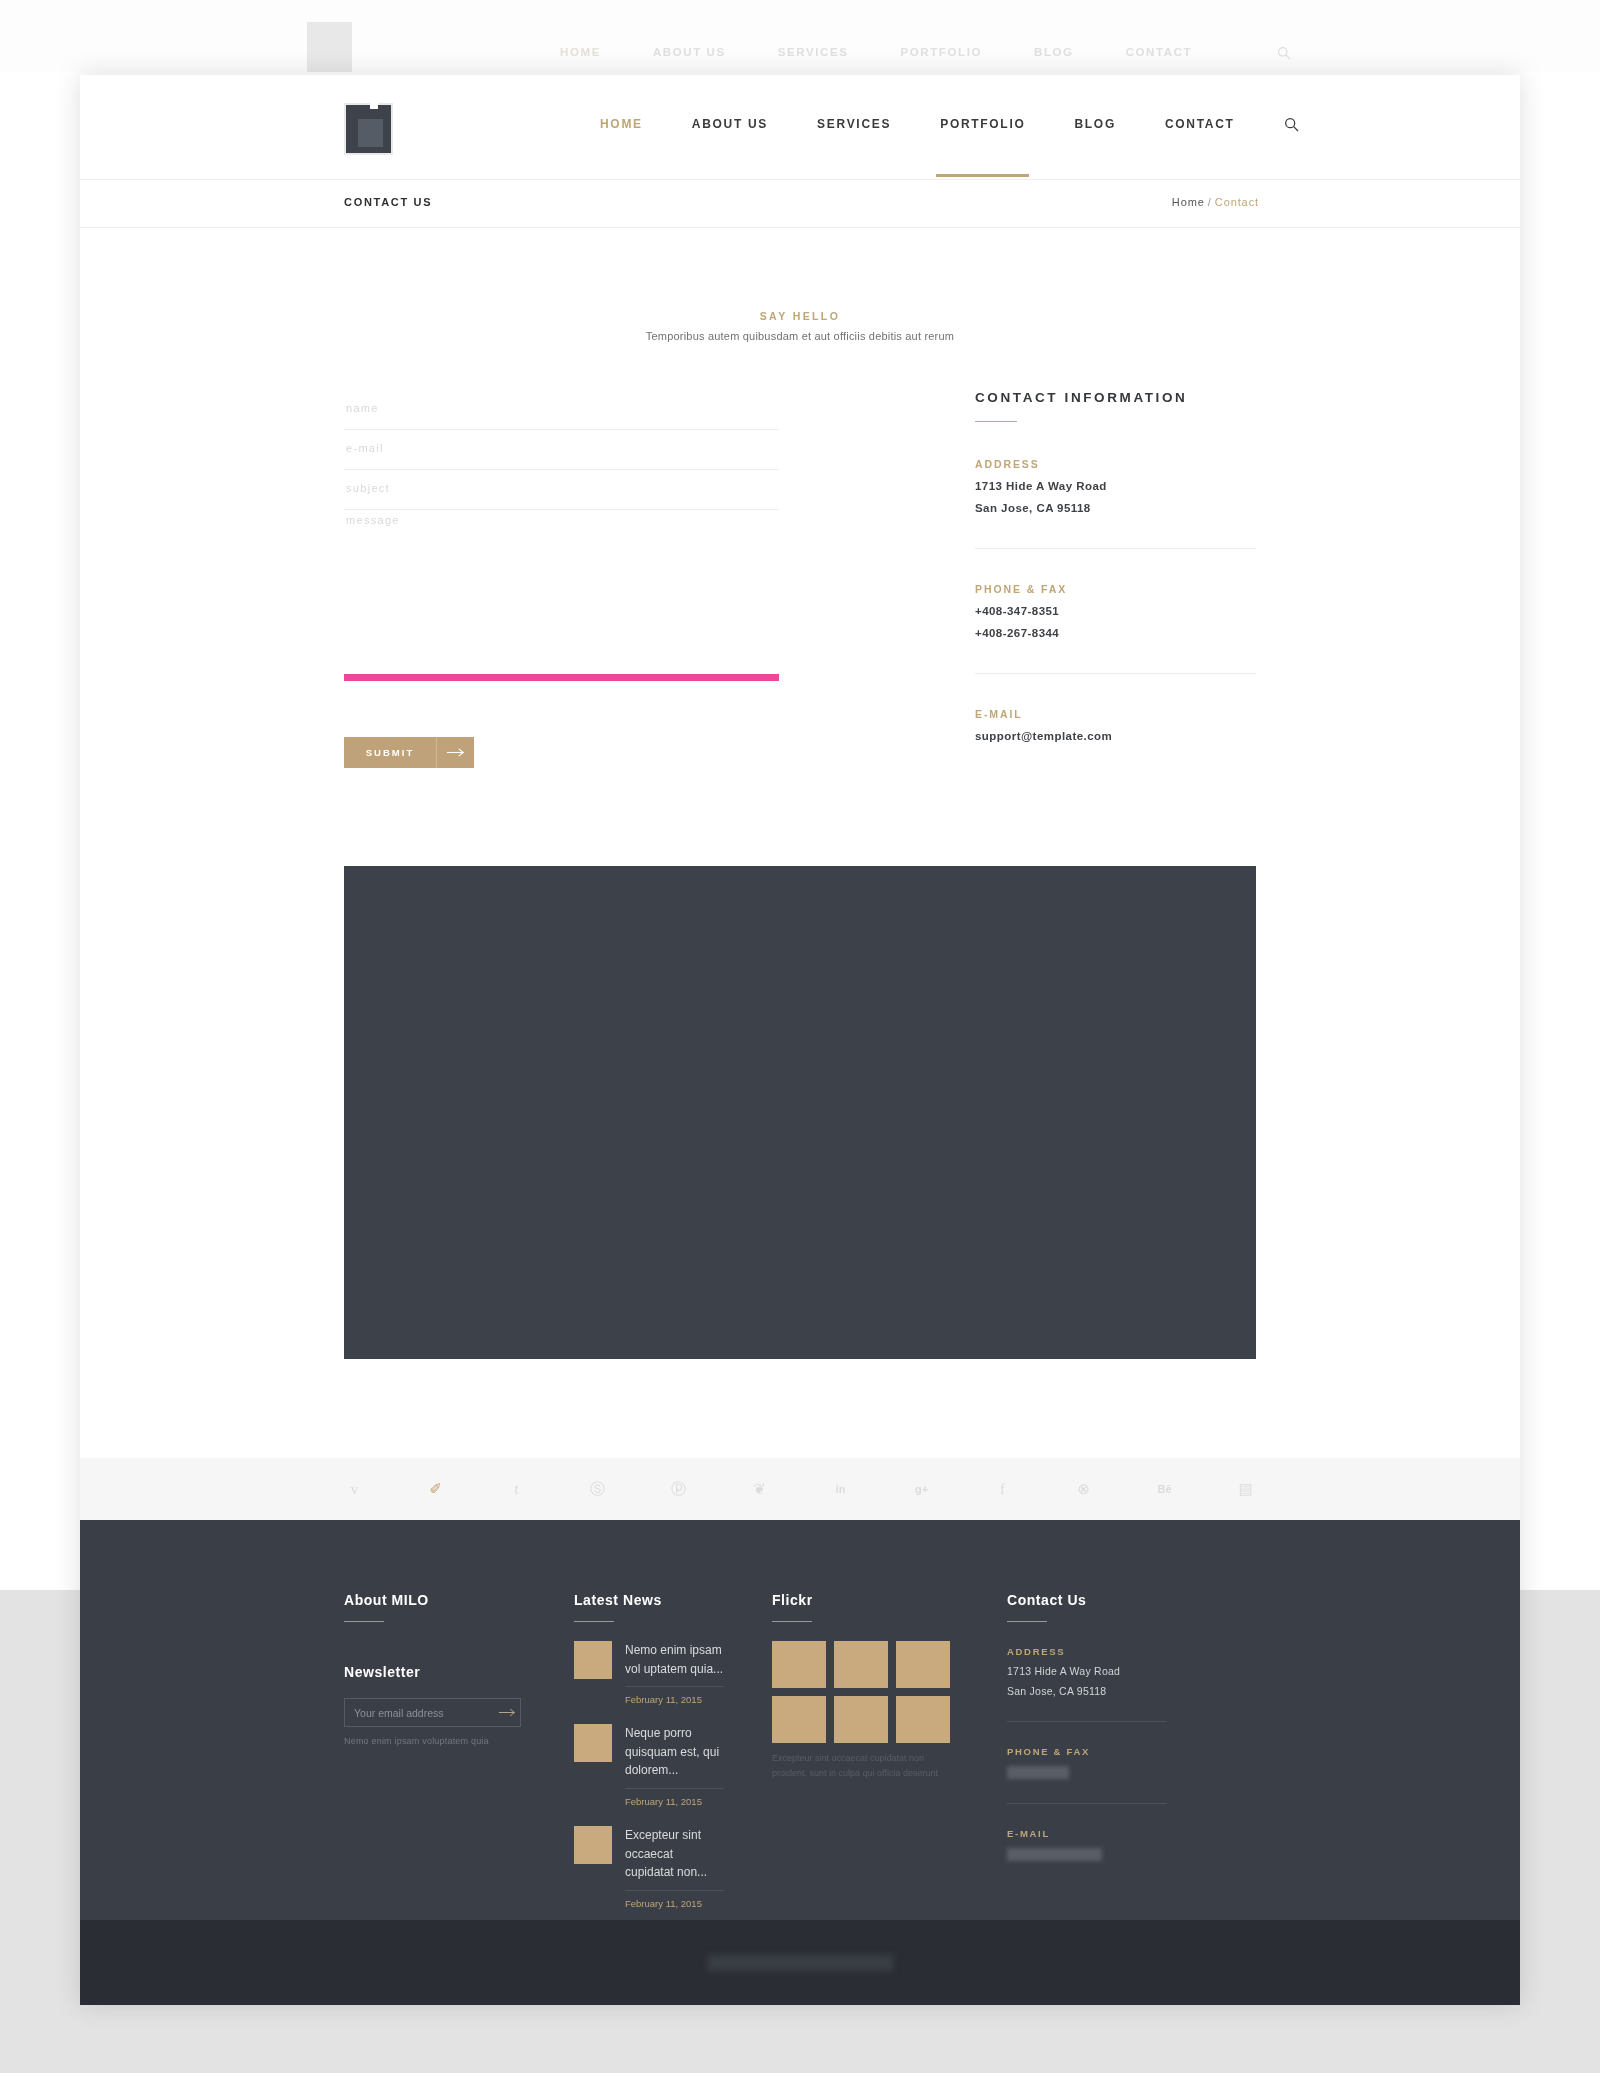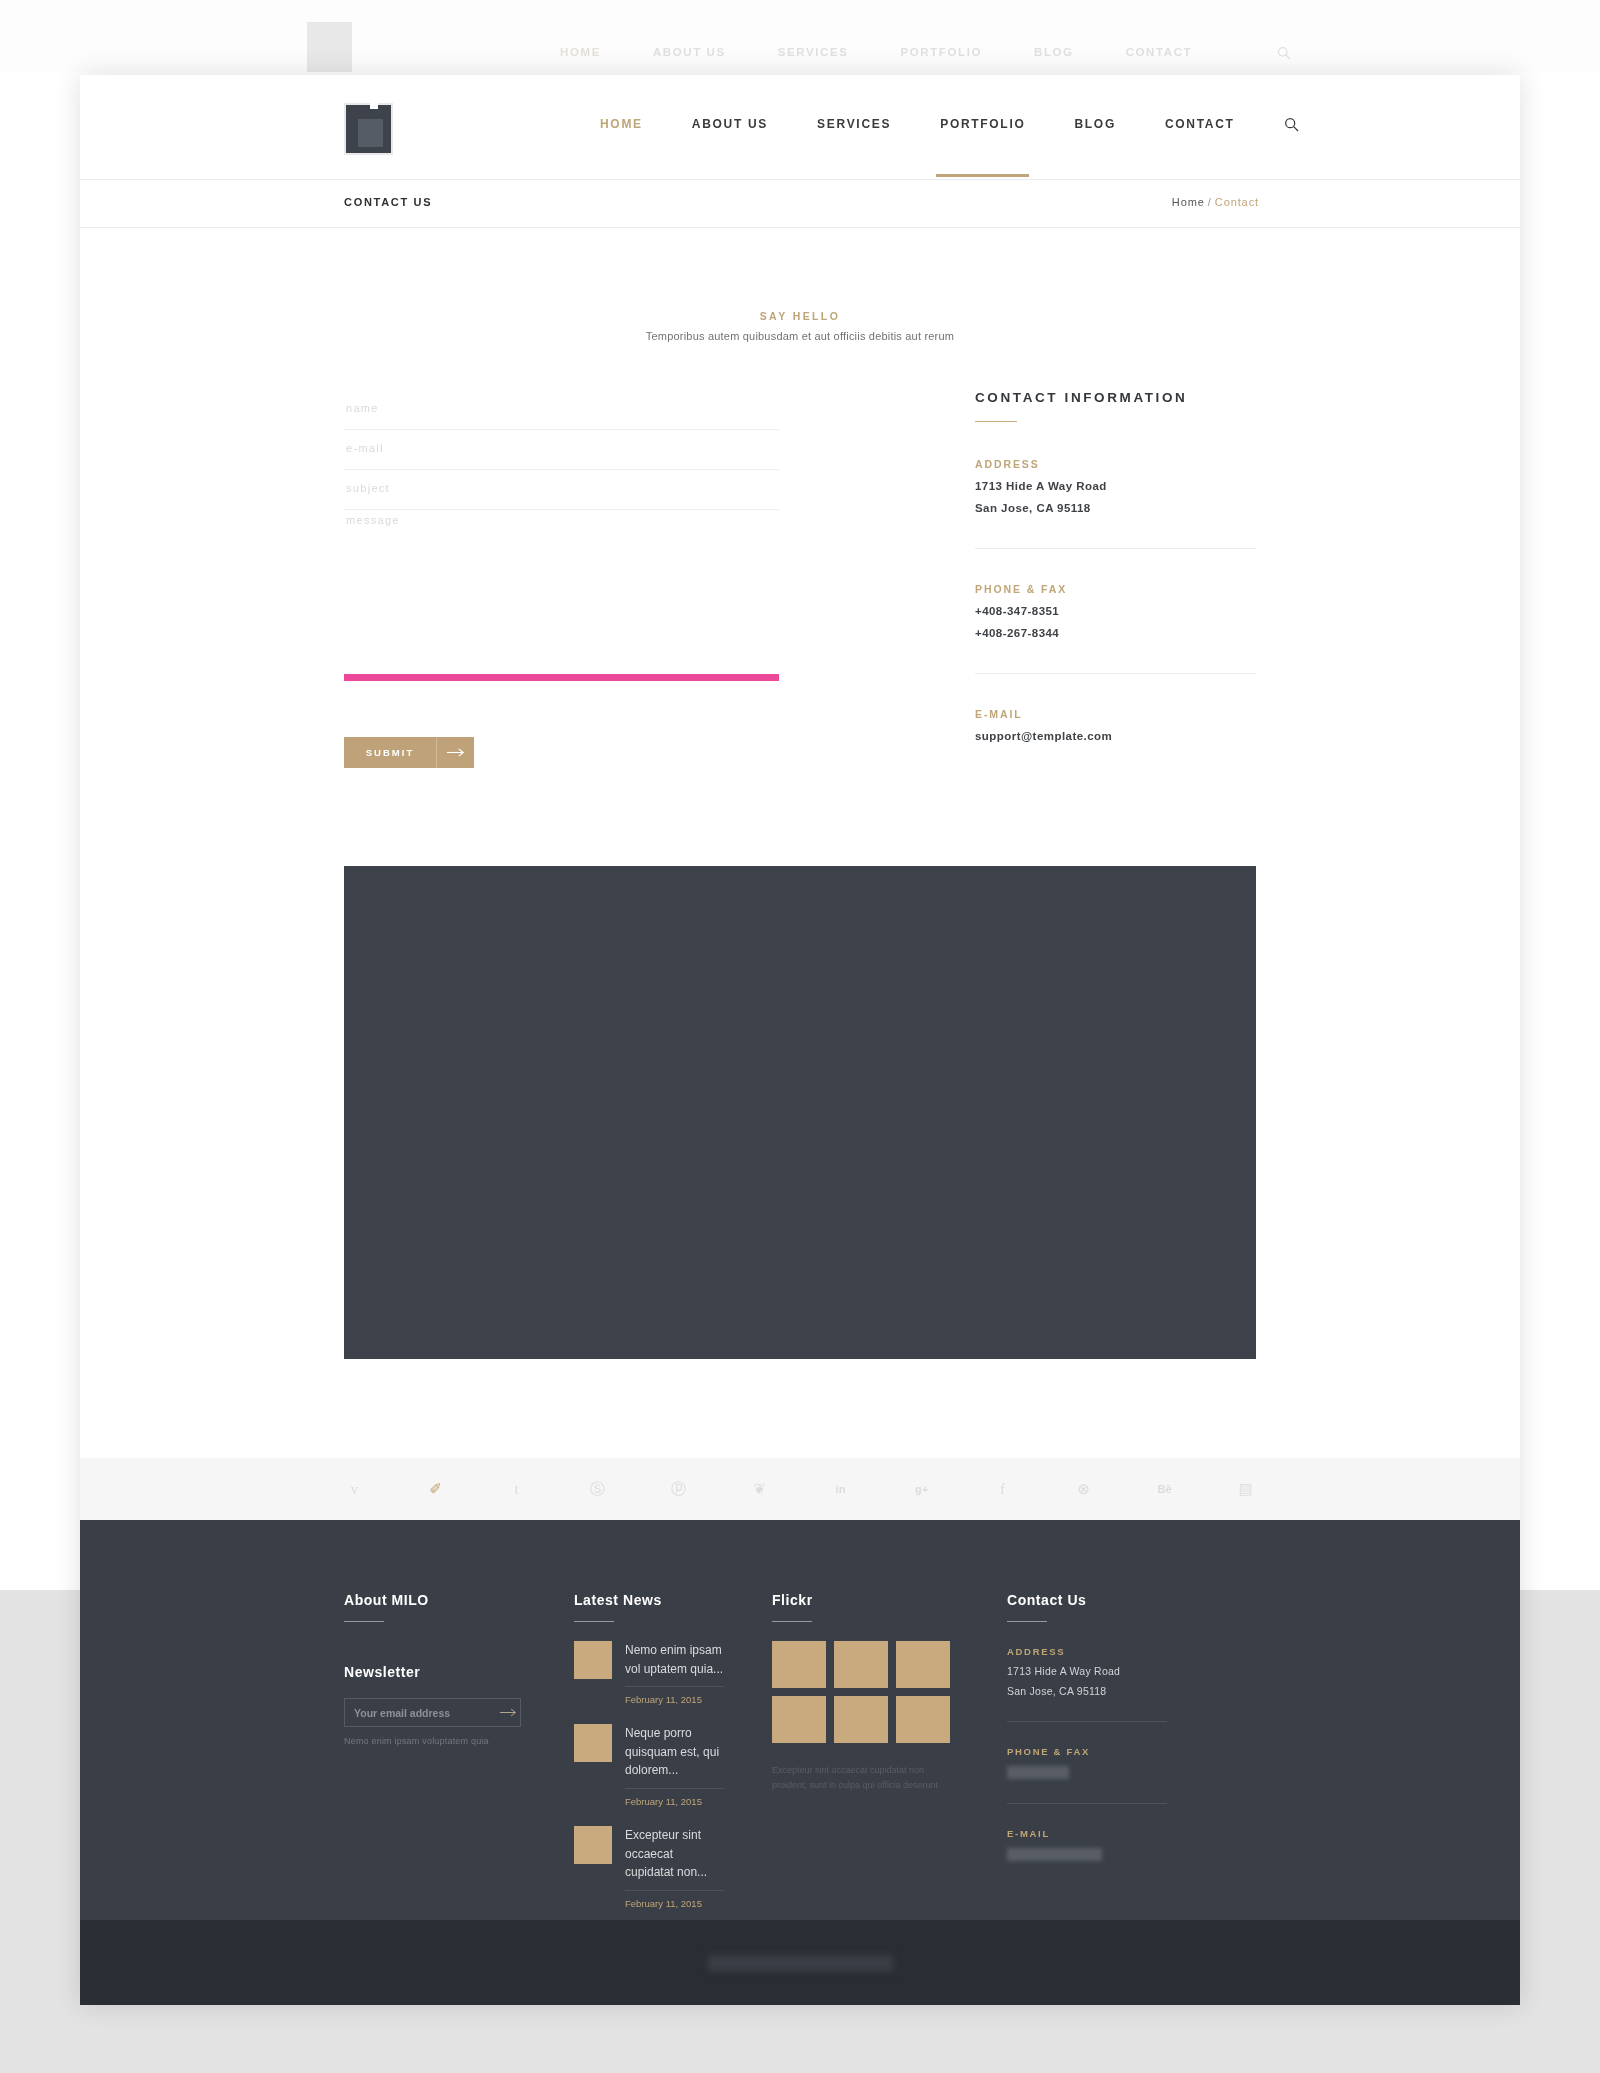--- a/index.html
+++ b/index.html
@@ -113,36 +113,36 @@
   .fcol.news{width:150px;margin-left:45px;}
   .fcol.flickr{width:185px;margin-left:48px;}
   .fcol.contact{width:160px;margin-left:50px;}
   .fh{font-size:14px;font-weight:700;color:#ffffff;letter-spacing:.55px;}
   .frule{width:40px;height:1px;background:#9a9a9a;margin-top:13px;}
   .ftext{font-size:10.5px;line-height:1.95;color:#b7babe;margin-top:18px;letter-spacing:.15px;}
   .fh2{font-size:14px;font-weight:700;color:#ffffff;margin-top:42px;letter-spacing:.55px;}
   .news-form{margin-top:18px;width:175px;height:27px;border:1px solid #565b63;display:flex;align-items:center;}
   .news-form input{
     flex:1;background:transparent;border:0;outline:0;padding-left:9px;
-    font-family:"Liberation Sans",sans-serif;font-size:10.5px;color:#cfd1d4;font-weight:bold;
+    font-family:"Liberation Sans",sans-serif;font-size:10.5px;color:#cfd1d4;
   }
   .news-form input::placeholder{color:#8d9197;}
   .news-arrow{width:26px;text-align:center;color:#b8aa90;}
   .news-note{font-size:9px;color:#73777d;margin-top:9px;letter-spacing:.2px;}
 
   .news-item{display:flex;margin-top:19px;}
   .news-thumb{width:38px;height:38px;background:#c9aa7e;flex:none;}
   .news-meta{margin-left:13px;flex:1;}
   .news-ttl{font-size:12px;color:#d9dbdd;line-height:1.55;}
   .news-line{height:1px;background:#4c515a;margin-top:8px;}
   .news-date{font-size:9.5px;color:#bfa577;margin-top:7px;}
 
   .flickr-grid{margin-top:19px;display:flex;flex-wrap:wrap;gap:8px;width:178px;}
   .flickr-grid i{display:block;width:54px;height:47px;background:#c9aa7e;}
-  .flickr-note{font-size:9px;color:#585d65;line-height:1.7;margin-top:20px;}
+  .flickr-note{font-size:9px;color:#585d65;line-height:1.7;margin-top:8px;}
 
   .fc-lbl{font-size:9.5px;font-weight:700;letter-spacing:1.7px;color:#bfa577;margin-top:24px;}
   .fc-val{font-size:10.5px;color:#d2d4d7;margin-top:8px;letter-spacing:.25px;}
   .fc-sep{height:1px;background:#4c515a;margin-top:24px;}
   .redact{display:inline-block;height:13px;background:#595e66;filter:blur(2.2px);vertical-align:middle;margin-top:9px;}
   .redact.w1{width:62px;}
   .redact.w2{width:95px;}
 
   
   .bottombar{position:absolute;left:0;right:0;top:1845px;height:85px;background:#2a2e34;display:flex;align-items:center;justify-content:center;}

